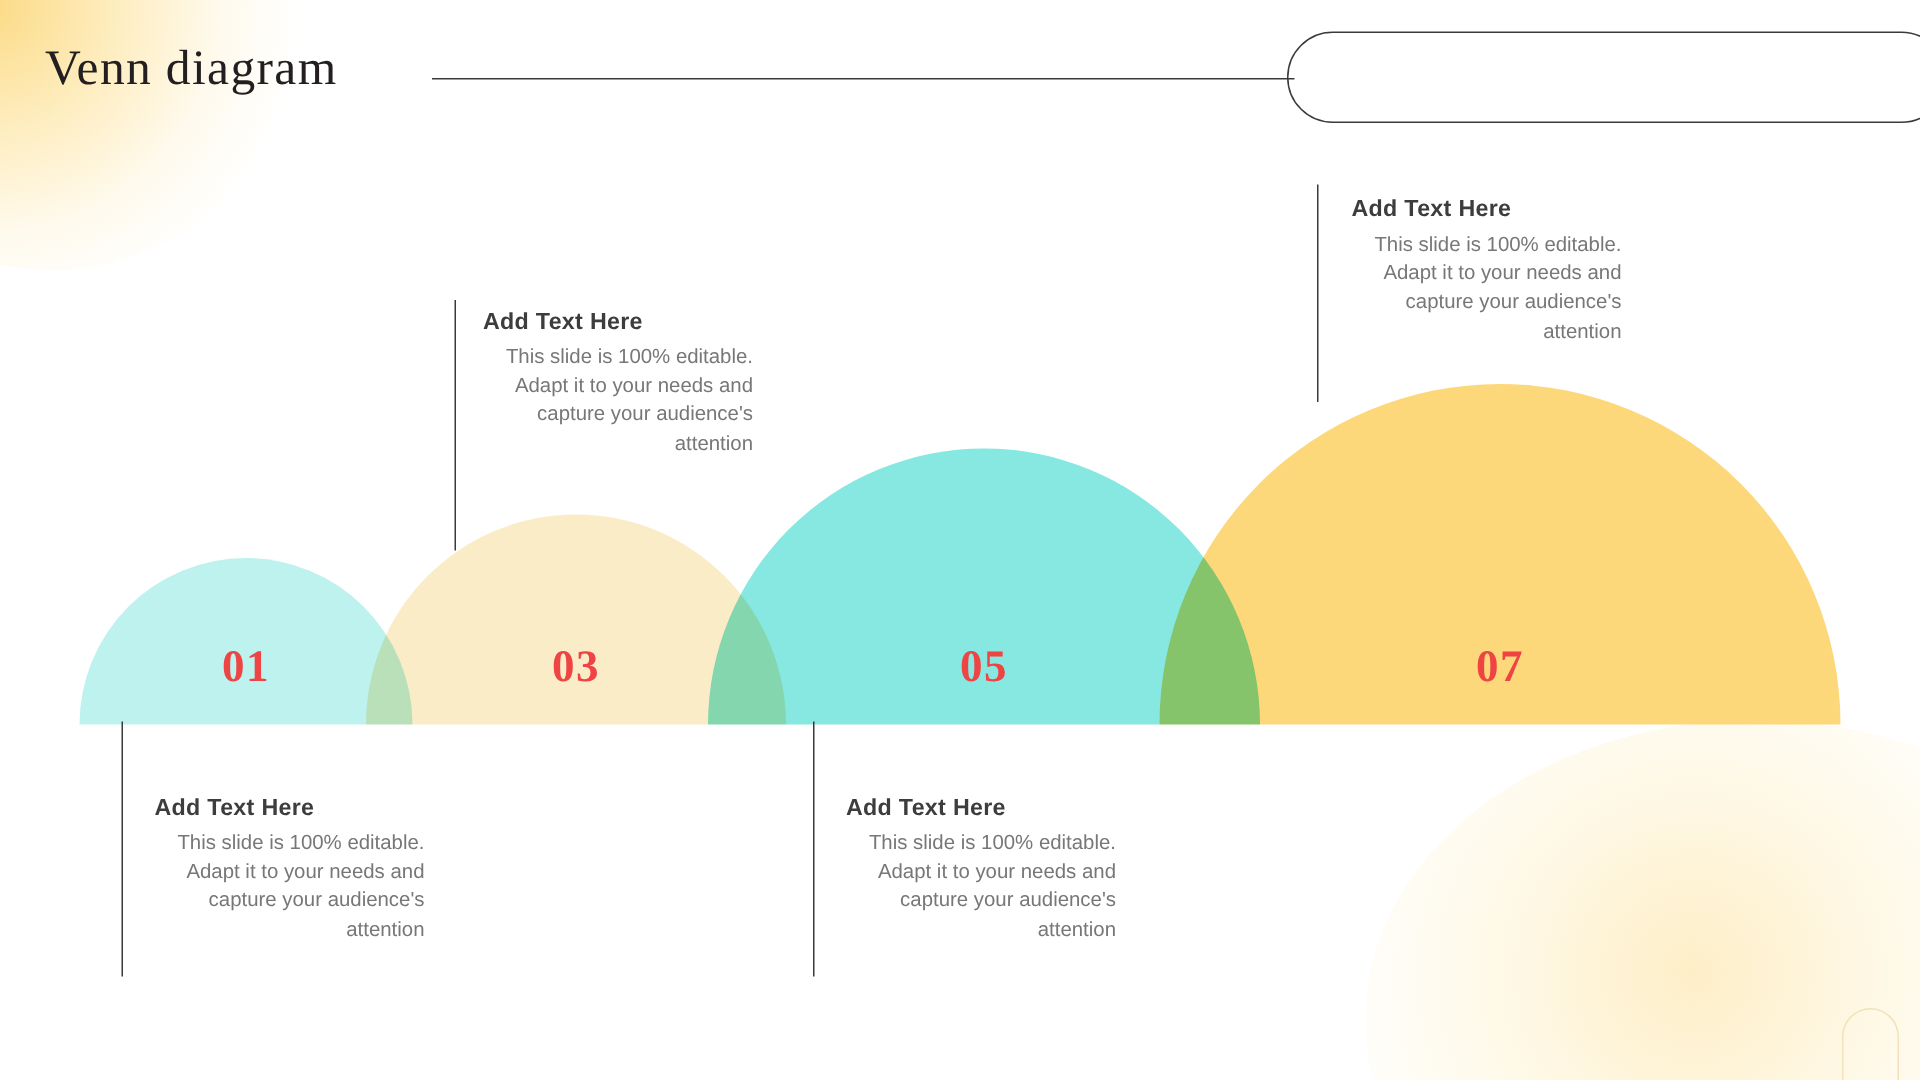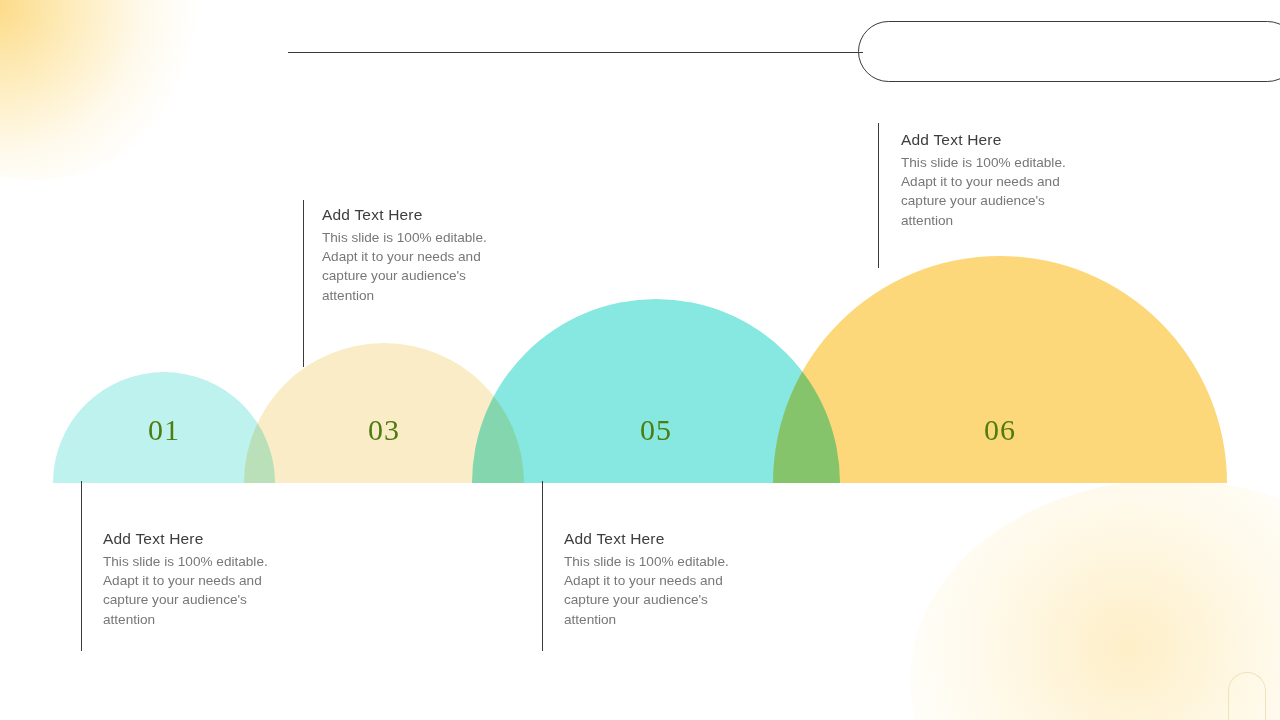--- a/index.html
+++ b/index.html
@@ -111,77 +111,80 @@
   .circ {
     position: absolute;
     border-radius: 50%;
     mix-blend-mode: multiply;
   }
 
   
   .num {
     position: absolute;
     font-family: "Liberation Serif", serif;
-    font-weight: normal;
+    font-weight: bold;
     font-size: 30px;
-    color: #4d7c0f;
+    color: #ef4444;
     letter-spacing: 1px;
     transform: translate(-50%, -50%);
+    margin-top: 15px;
   }
 
   
   .callout {
     position: absolute;
     width: 190px;
   }
   .callout .head {
     font-size: 15.5px;
-    font-weight: normal;
+    font-weight: bold;
     color: #3d3d3d;
     letter-spacing: 0.2px;
     margin: 0 0 4px 0;
     white-space: nowrap;
   }
   .callout .body {
     font-size: 13.6px;
     line-height: 19.2px;
     color: #777777;
     margin: 0;
+    text-align: right;
   }
   .vline {
     position: absolute;
     width: 0;
     border-left: 1.1px solid #3a3a3a;
   }
 </style>
 </head>
 <body>
 
 <div class="slide">
 
   <div class="glow-tl"></div>
   <div class="glow-br"></div>
   <div class="arch-br"></div>
 
+  <div class="title">Venn diagram</div>
   <div class="title-rule"></div>
   <div class="header-pill"></div>
 
   <div class="venn-stage">
     <div class="venn-clip">
       <div class="circ" style="left:53px; top:142px; width:222px; height:222px; background:#bdf2ee;"></div>
       <div class="circ" style="left:244px; top:113px; width:280px; height:280px; background:#fbecc8;"></div>
       <div class="circ" style="left:472px; top:69px; width:368px; height:368px; background:#86e8e0;"></div>
       <div class="circ" style="left:773px; top:26px; width:454px; height:454px; background:#fdd87a;"></div>
     </div>
   </div>
 
   <div class="num" style="left:164px; top:430px;">01</div>
   <div class="num" style="left:384px; top:430px;">03</div>
   <div class="num" style="left:656px; top:430px;">05</div>
-  <div class="num" style="left:1000px; top:430px;">06</div>
+  <div class="num" style="left:1000px; top:430px;">07</div>
 
   <div class="vline" style="left:303px; top:200px; height:167px;"></div>
   <div class="callout" style="left:322px; top:206px; width:180px;">
     <p class="head">Add Text Here</p>
     <p class="body">This slide is 100% editable. Adapt it to your needs and capture your audience's attention</p>
   </div>
 
   <div class="vline" style="left:878px; top:123px; height:145px;"></div>
   <div class="callout" style="left:901px; top:131px; width:180px;">
     <p class="head">Add Text Here</p>

